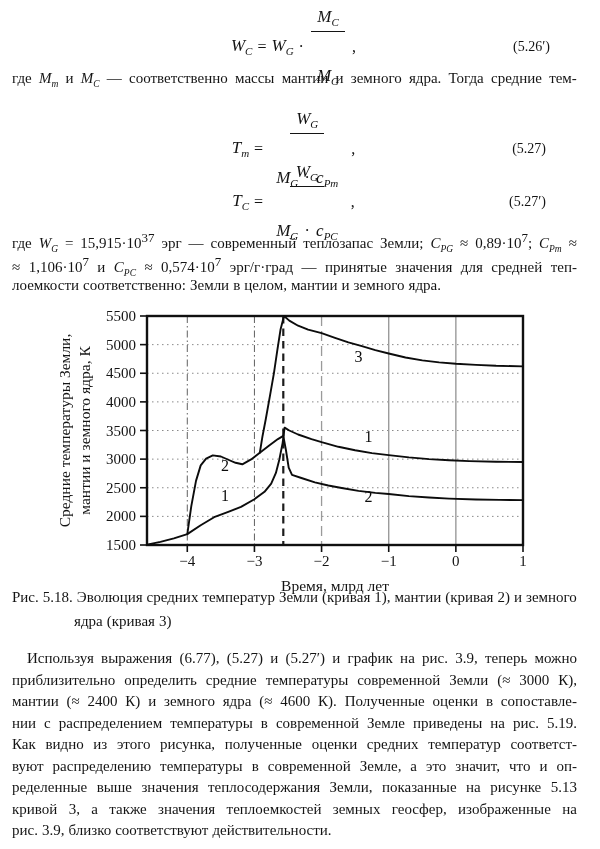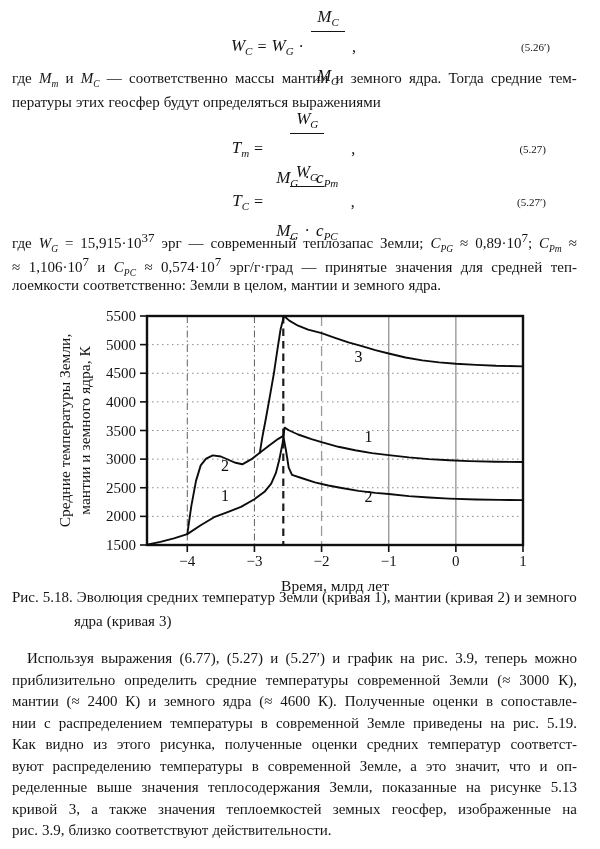--- a/index.html
+++ b/index.html
@@ -21,21 +21,21 @@
 
   
   .eqrow{position:absolute;left:0;width:592px;display:flex;justify-content:center;align-items:center;}
   .eq{display:flex;align-items:center;font-size:17px;}
   .eq .op{margin:0 5px;font-size:16px;font-style:normal;}
   .eq sub{font-size:11px;}
   .vg{white-space:nowrap;}
   .frac{display:flex;flex-direction:column;align-items:center;margin:0 2px;}
   .frac .num{border-bottom:1.4px solid #141414;padding:0 6px 2px;}
   .frac .den{padding:2px 6px 0;margin-top:32px;}
-  .eqtag{position:absolute;top:50%;transform:translateY(-50%);font-size:11px;}
+  .eqtag{position:absolute;top:50%;transform:translateY(-50%);font-size:14px;}
 
   
   .chart-wrap{position:absolute;top:306px;left:0;width:600px;height:292px;}
   .hgrid{stroke:#8a8a8a;stroke-width:1;stroke-dasharray:1.5 3.5;}
   .vdd{stroke:#606060;stroke-width:1;stroke-dasharray:7 3 1.5 3;}
   .vdsh{stroke:#9a9a9a;stroke-width:1.3;stroke-dasharray:10 5;}
   .vs{stroke:#9a9a9a;stroke-width:1.4;}
   .evline{stroke:#1c1c1c;stroke-width:2.2;stroke-dasharray:7.5 5;}
   .frame{fill:none;stroke:#101010;stroke-width:2.4;}
   .tick{stroke:#101010;stroke-width:1.6;}
@@ -73,28 +73,20 @@
         <span class="w"><span>—</span></span>
         <span class="w"><span>соответственно</span></span>
         <span class="w"><span>массы</span></span>
         <span class="w"><span>мантии</span></span>
         <span class="w"><span>и</span></span>
         <span class="w"><span>земного</span></span>
         <span class="w"><span>ядра.</span></span>
         <span class="w"><span>Тогда</span></span>
         <span class="w"><span>средние</span></span>
         <span class="w"><span>тем-</span></span>
-      </div>
-      <div class="tl ll">
-        <span class="w"><span>пературы</span></span>
-        <span class="w"><span>этих</span></span>
-        <span class="w"><span>геосфер</span></span>
-        <span class="w"><span>будут</span></span>
-        <span class="w"><span>определяться</span></span>
-        <span class="w"><span>выражениями</span></span>
       </div>
     </div>
 
   <div class="eqrow" style="top:116px;height:66px">
     <div class="eq">
       <span class="vg"><i>T</i><sub><i>m</i></sub></span>
       <span class="op">=</span>
       <span class="frac">
         <span class="num"><i>W</i><sub><i>G</i></sub></span>
         <span class="den"><i>M</i><sub><i>G</i></sub> <span class="op" style="margin:0 2px">·</span> <i>c</i><sub><i>Pm</i></sub></span>

